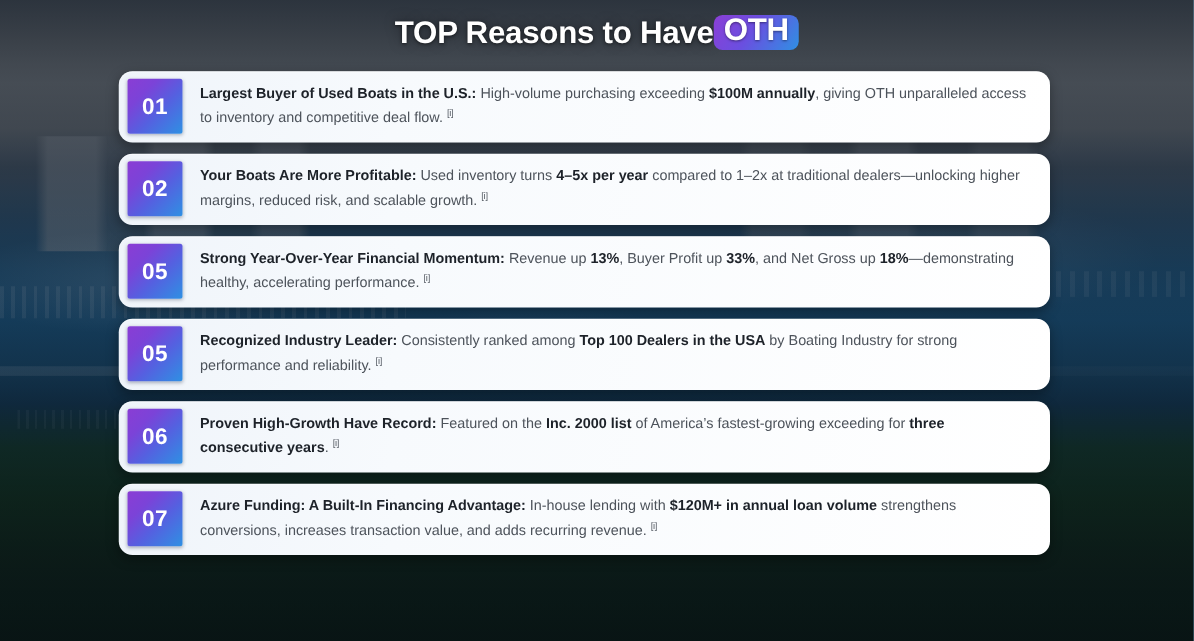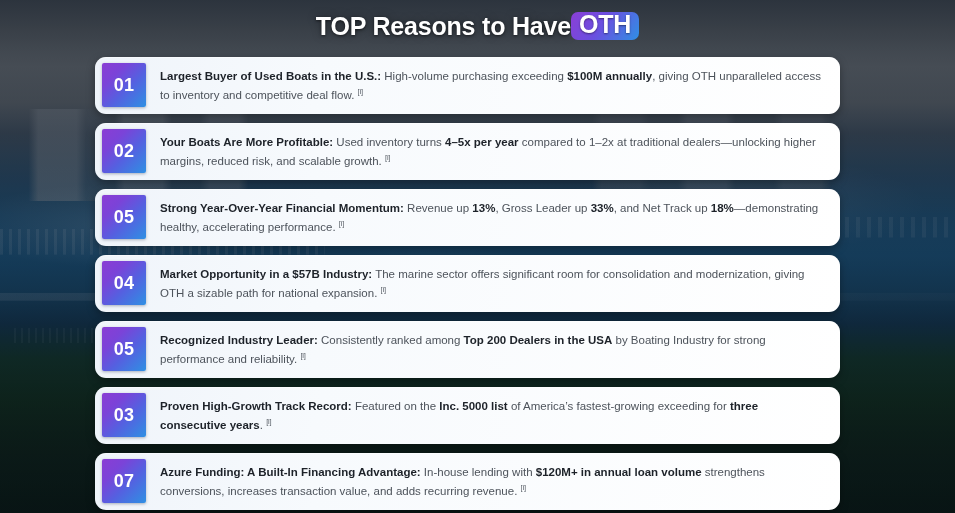--- a/index.html
+++ b/index.html
@@ -190,39 +190,33 @@
       </div>
       <div class="card">
         <div class="badge">02</div>
         <div class="card-body">
           <p class="card-text"><span class="lead">Your Boats Are More Profitable:</span><span> Used inventory turns </span><span class="hl">4–5x per year</span><span> compared to 1–2x at traditional dealers—unlocking higher margins, reduced risk, and scalable growth. </span><span class="fn">[i]</span></p>
         </div>
       </div>
       <div class="card">
         <div class="badge">05</div>
         <div class="card-body">
-          <p class="card-text"><span class="lead">Strong Year-Over-Year Financial Momentum:</span><span> Revenue up </span><span class="hl">13%</span><span>, Gross Leader up </span><span class="hl">33%</span><span>, and Net Track up </span><span class="hl">18%</span><span>—demonstrating healthy, accelerating performance. </span><span class="fn">[i]</span></p>
-        </div>
-      </div>
-      <div class="card">
-        <div class="badge">04</div>
-        <div class="card-body">
-          <p class="card-text"><span class="lead">Market Opportunity in a $57B Industry:</span><span> The marine sector offers significant room for consolidation and modernization, giving OTH a sizable path for national expansion. </span><span class="fn">[i]</span></p>
+          <p class="card-text"><span class="lead">Strong Year-Over-Year Financial Momentum:</span><span> Revenue up </span><span class="hl">13%</span><span>, Buyer Profit up </span><span class="hl">33%</span><span>, and Net Gross up </span><span class="hl">18%</span><span>—demonstrating healthy, accelerating performance. </span><span class="fn">[i]</span></p>
         </div>
       </div>
       <div class="card">
         <div class="badge">05</div>
         <div class="card-body">
-          <p class="card-text"><span class="lead">Recognized Industry Leader:</span><span> Consistently ranked among </span><span class="hl">Top 200 Dealers in the USA</span><span> by Boating Industry for strong performance and reliability. </span><span class="fn">[i]</span></p>
-        </div>
-      </div>
-      <div class="card">
-        <div class="badge">03</div>
-        <div class="card-body">
-          <p class="card-text"><span class="lead">Proven High-Growth Track Record:</span><span> Featured on the </span><span class="hl">Inc. 5000 list</span><span> of America’s fastest-growing exceeding for </span><span class="hl">three consecutive years</span><span>. </span><span class="fn">[i]</span></p>
+          <p class="card-text"><span class="lead">Recognized Industry Leader:</span><span> Consistently ranked among </span><span class="hl">Top 100 Dealers in the USA</span><span> by Boating Industry for strong performance and reliability. </span><span class="fn">[i]</span></p>
+        </div>
+      </div>
+      <div class="card">
+        <div class="badge">06</div>
+        <div class="card-body">
+          <p class="card-text"><span class="lead">Proven High-Growth Have Record:</span><span> Featured on the </span><span class="hl">Inc. 2000 list</span><span> of America’s fastest-growing exceeding for </span><span class="hl">three consecutive years</span><span>. </span><span class="fn">[i]</span></p>
         </div>
       </div>
       <div class="card">
         <div class="badge">07</div>
         <div class="card-body">
           <p class="card-text"><span class="lead">Azure Funding: A Built-In Financing Advantage:</span><span> In-house lending with </span><span class="hl">$120M+ in annual loan volume</span><span> strengthens conversions, increases transaction value, and adds recurring revenue. </span><span class="fn">[i]</span></p>
         </div>
       </div>
     </div>
 

